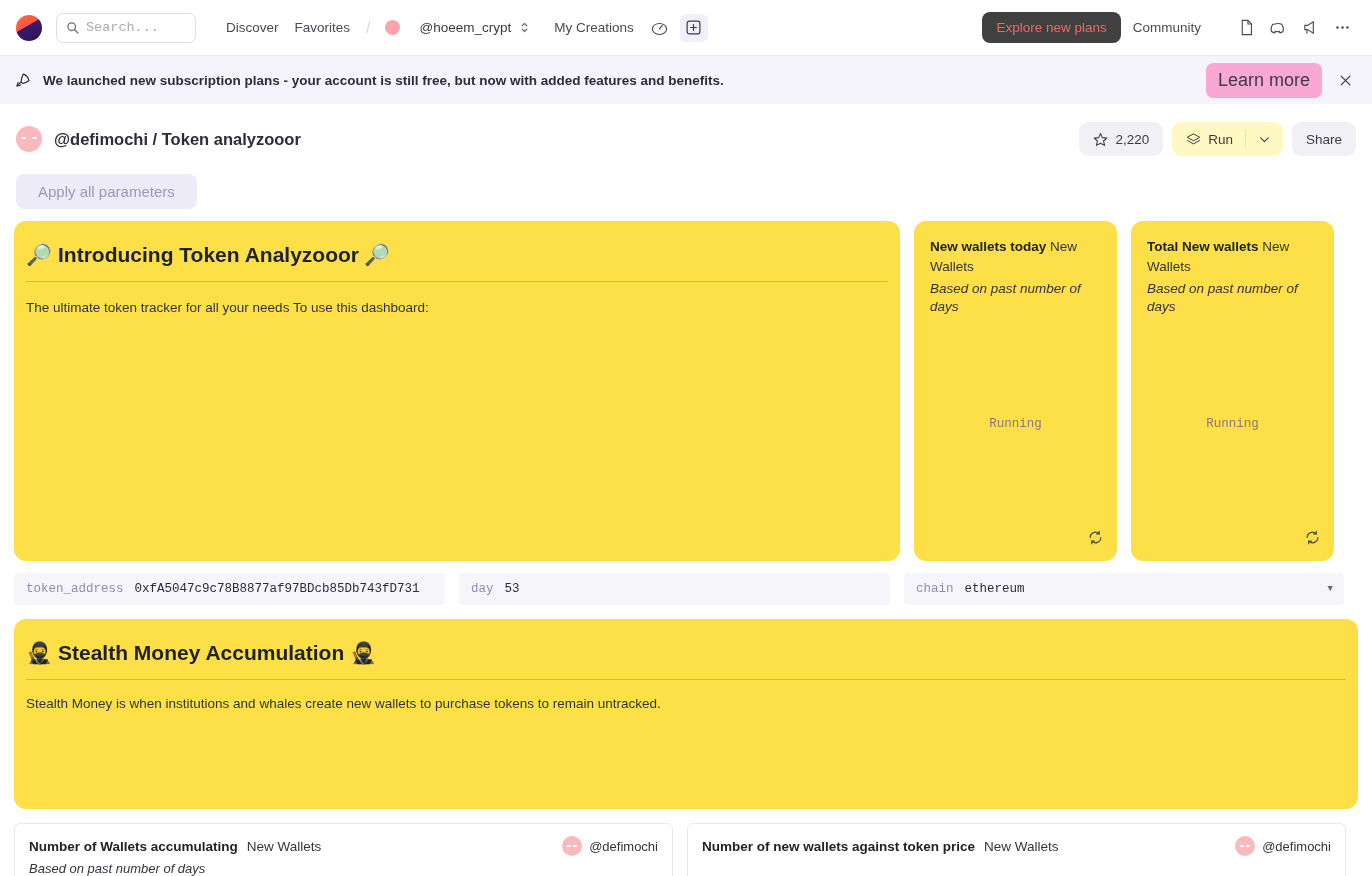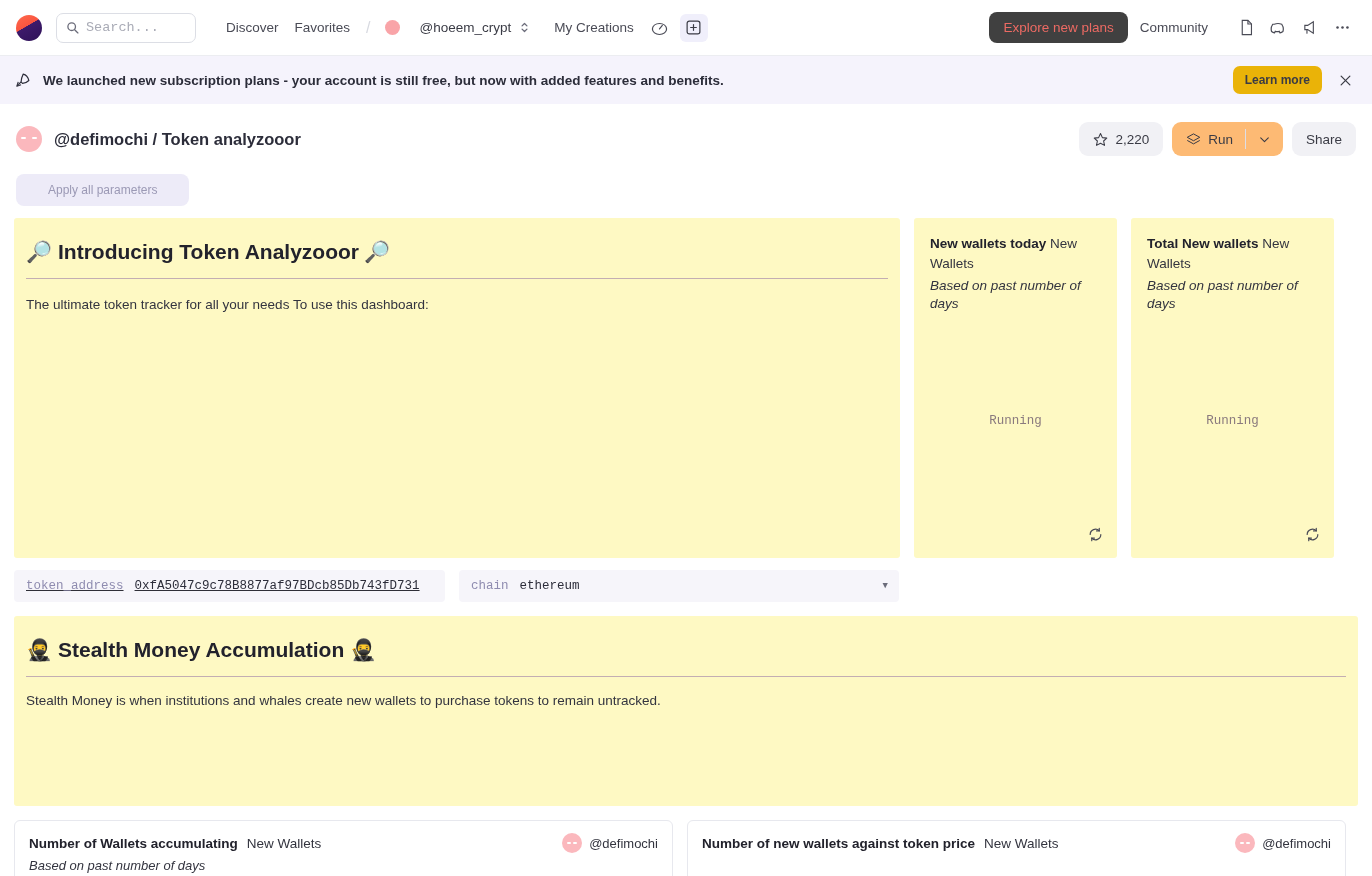--- a/index.html
+++ b/index.html
@@ -52,22 +52,22 @@
   }
 
   
   .banner {
     height: 48px; background: #f5f3fc; display: flex; align-items: center;
     padding: 0 14px; gap: 12px;
   }
   .banner-text { font-size: 13.5px; color: #2c2d3a; font-weight: bold; }
   .banner-right { margin-left: auto; display: flex; align-items: center; gap: 10px; }
   .learn-more {
-    font-size: 12px; color: #3a3b45; background: #eab308;
-    padding: 7px 12px; border-radius: 7px; white-space: nowrap; font-weight: bold;
+    font-size: 18px; color: #3a3b45; background: #f9a8d4;
+    padding: 7px 12px; border-radius: 7px; white-space: nowrap;
   }
   .close-x { width: 26px; height: 26px; display:flex; align-items:center; justify-content:center; color:#3a3b45; }
 
   
   .title-row {
     display: flex; align-items: center; padding: 18px 16px 12px 16px; gap: 12px;
   }
   .face-avatar {
     width: 26px; height: 26px; border-radius: 50%; background: #fbb8bd;
     position: relative; flex: 0 0 auto;
@@ -78,35 +78,35 @@
   }
   .face-avatar::before { left: 5px; }
   .face-avatar::after  { right: 5px; }
   .dash-title { font-size: 16.5px; font-weight: bold; color: #2c2d3a; }
   .title-actions { margin-left: auto; display: flex; align-items: center; gap: 9px; }
   .btn-gray {
     background: #f1f1f5; border-radius: 9px; height: 34px;
     display: flex; align-items: center; gap: 7px; padding: 0 14px;
     font-size: 13.5px; color: #3a3b45; text-align: center;
   }
-  .run-group { display: flex; background: #fdba74; border-radius: 9px; height: 34px; align-items: center; }
+  .run-group { display: flex; background: #fef9c3; border-radius: 9px; height: 34px; align-items: center; }
   .run-main { display: flex; align-items: center; gap: 7px; padding: 0 12px 0 14px; font-size: 13.5px; color: #3a3b45; }
   .run-div { width: 1px; height: 20px; background: #dedee6; }
   .run-caret { padding: 0 12px; display: flex; align-items: center; color: #3a3b45; }
 
   
   .apply-wrap { padding: 6px 16px 12px 16px; }
   .apply-btn {
     display: inline-block; background: #edebf8; color: #9b99b5;
-    font-size: 12px; padding: 9px 32px; border-radius: 8px;
+    font-size: 15px; padding: 9px 22px; border-radius: 8px;
   }
 
   
   .grid { padding: 0 14px; display: flex; gap: 14px; }
-  .pink { background: #fef9c3; border-radius: 3px; }
+  .pink { background: #fde047; border-radius: 12px; }
   .card-main { width: 886px; height: 340px; padding: 22px 10px 0 10px; }
   .h-intro {
     font-size: 21px; font-weight: bold; color: #22222c; padding: 0 0 14px 0;
     border-bottom: 1px solid #c3aeb2; margin: 0 2px 16px 2px;
   }
   .intro-p { font-size: 13.5px; color: #33343f; margin: 0 2px 14px 2px; line-height: 1.5; }
   .intro-list { margin: 0 2px 0 34px; }
   .intro-list li { font-size: 13.5px; color: #33343f; line-height: 1.62; }
 
   .stat-card { width: 203px; height: 340px; position: relative; padding: 16px; }
@@ -121,21 +121,21 @@
 
   
   .params { padding: 12px 14px 0 14px; display: flex; gap: 14px; }
   .param {
     background: #f6f5fa; border-radius: 4px; height: 32px;
     display: flex; align-items: center; gap: 11px; padding: 0 12px;
     font-family: "Liberation Mono", monospace; font-size: 12.5px;
   }
   .param .key { color: #8f8cb0; }
   .param .val { color: #2c2d3a; }
-  .p-token { width: 431px; text-decoration: underline; }
+  .p-token { width: 431px; }
   .p-day   { width: 431px; }
   .p-chain { width: 440px; position: relative; }
   .sel-caret { position: absolute; right: 11px; top: 50%; transform: translateY(-50%); color: #6b6c7a; font-size: 9px; }
 
   
   .stealth { margin: 14px 14px 0 14px; height: 190px; padding: 22px 10px 0 10px; }
   .h-stealth {
     font-size: 21px; font-weight: bold; color: #22222c; padding: 0 0 14px 0;
     border-bottom: 1px solid #c3aeb2; margin: 0 2px 16px 2px;
   }
@@ -195,21 +195,21 @@
   <div class="nav-icon-btn plus-btn" style="margin-left:6px">
     <svg width="17" height="17" viewBox="0 0 24 24" fill="none" stroke="#3a3b45" stroke-width="1.7">
       <rect x="3" y="3" width="18" height="18" rx="3"></rect>
         <line x1="12" y1="8" x2="12" y2="16" stroke-linecap="round"></line>
         <line x1="8" y1="12" x2="16" y2="12" stroke-linecap="round"></line>
     </svg>
   </div>
 
   <div class="nav-right">
     <div class="explore-pill">Explore new plans</div>
-    <div class="nav-link" style="margin-right:12px">Community</div>
+    <div class="nav-link" style="margin-right:19px">Community</div>
 
     <div class="nav-icon-btn">
       <svg width="17" height="17" viewBox="0 0 24 24" fill="none" stroke="#4a4b56" stroke-width="1.6">
         <path d="M6 2h8l5 5v15H6z"></path>
           <polyline points="14,2 14,7 19,7"></polyline>
       </svg>
     </div>
     <div class="nav-icon-btn">
       <svg width="18" height="18" viewBox="0 0 24 24" fill="none" stroke="#4a4b56" stroke-width="1.6">
         <path d="M7 7c3-1.2 7-1.2 10 0 2 3 2.4 7 1.6 9.6-1.3 1-2.8 1.6-4 1.8l-1-2c-1.8.5-3.4.5-5.2 0l-1 2c-1.2-.2-2.7-.8-4-1.8C2.6 14 3 10 5 7z"></path>
@@ -327,20 +327,24 @@
       </svg>
     </div>
   </div>
 </div>
 
 <div class="params">
   <div class="param p-token">
     <span class="key">token_address</span>
     <span class="val">0xfA5047c9c78B8877af97BDcb85Db743fD731</span>
   </div>
+  <div class="param p-day">
+    <span class="key">day</span>
+    <span class="val">53</span>
+  </div>
   <div class="param p-chain">
     <span class="key">chain</span>
     <span class="val">ethereum</span>
     <span class="sel-caret">▼</span>
   </div>
 </div>
 
 <div class="pink stealth">
   <div class="h-stealth">🥷 Stealth Money Accumulation 🥷</div>
   <div class="stealth-p">Stealth Money is when institutions and whales create new wallets to purchase tokens to remain untracked.</div>

